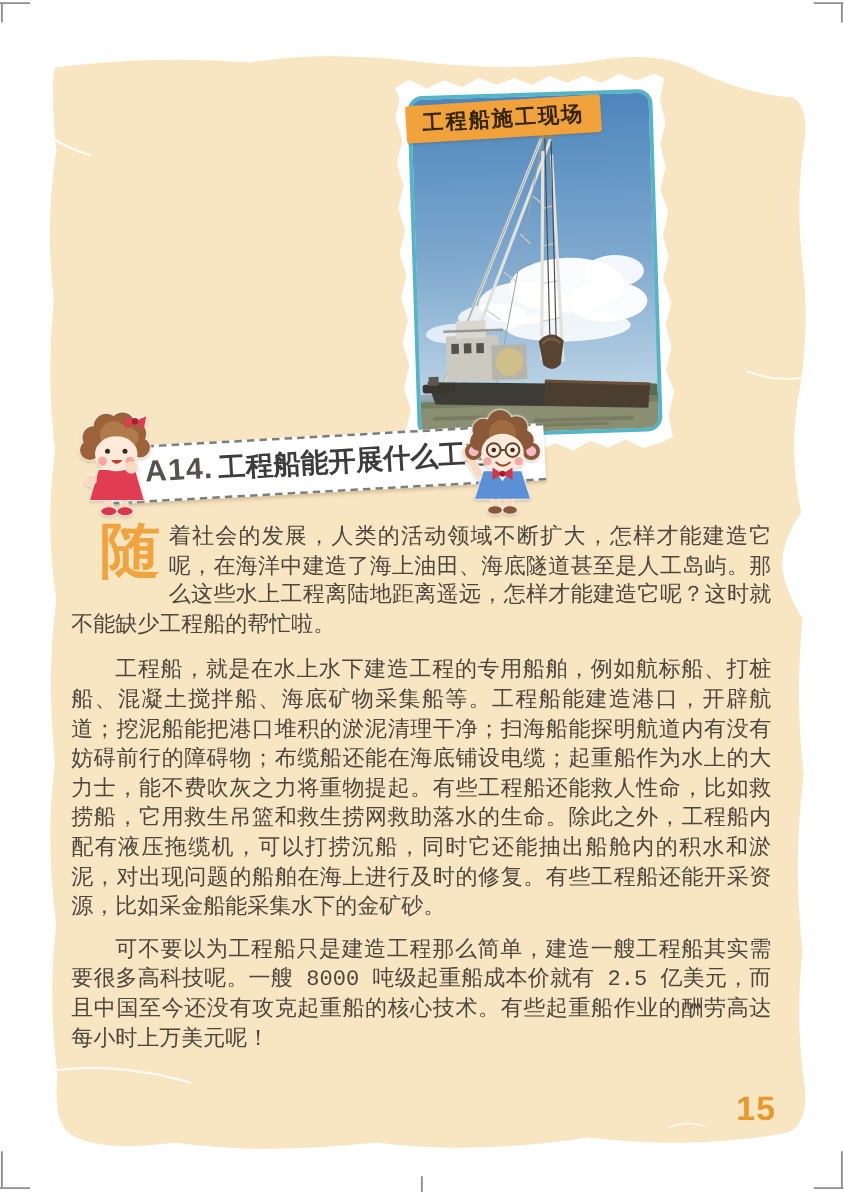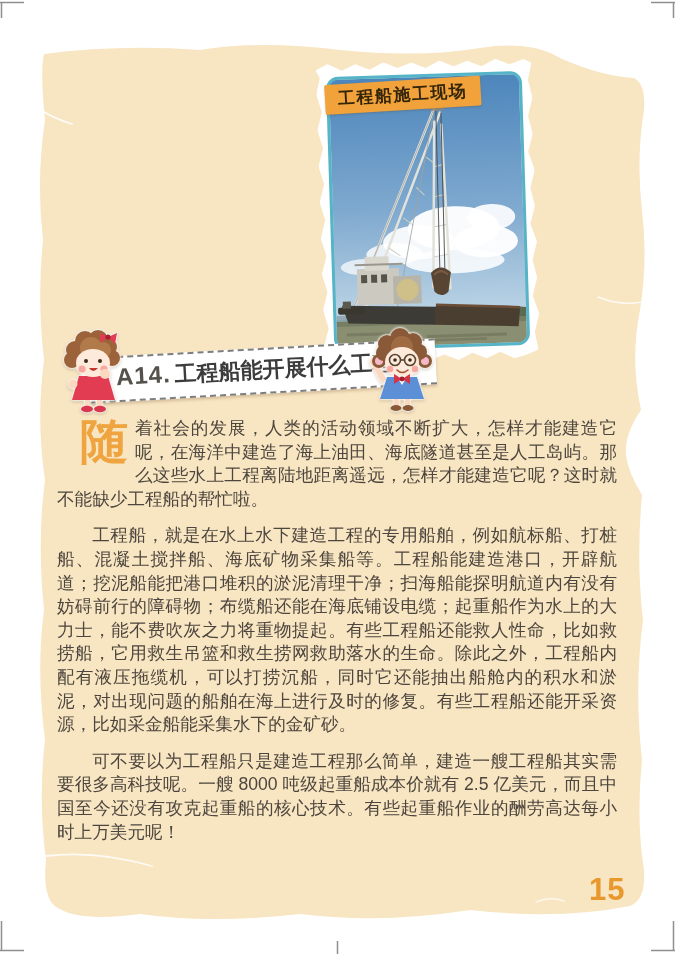--- a/index.html
+++ b/index.html
@@ -43,28 +43,28 @@
   .mascot.sheep{left:55px;top:328px;}
   .mascot.monkey{left:369px;top:327px;}
 
   
   .article{
     position:absolute;left:57px;top:417px;width:560px;
     font-size:17.6px;line-height:23.6px;color:var(--body_text,#4d463e);
     text-align:justify;
   }
   .article p{margin:0 0 13px;}
-  .article p:last-child{margin-bottom:16px;}
+  .article p:last-child{margin-bottom:16px;font-family:Liberation Mono, monospace;}
   .p-indent{text-indent:2em;}
   .dropcap{
     float:left;width:50px;height:47px;line-height:46px;margin:2px 6px 0 22px;
     font-size:48px;font-weight:bold;color:var(--accent,#f0a440);text-align:center;
   }
   .page-num{
-    position:absolute;left:589px;top:872px;font-size:31px;font-weight:bold;
+    position:absolute;left:589px;top:872px;font-size:27px;font-weight:bold;
     color:var(--page_number,#e8982c);letter-spacing:1px;
   }
 </style>
 </head>
 <body>
 
 <div class="canvas">
 
   <svg class="paper-svg" viewBox="0 0 675 954" aria-hidden="true">
     <path d="M44,54 Q120,44 200,50 Q260,40 340,50 Q420,58 480,48 Q530,40 560,58 Q600,76 634,78

